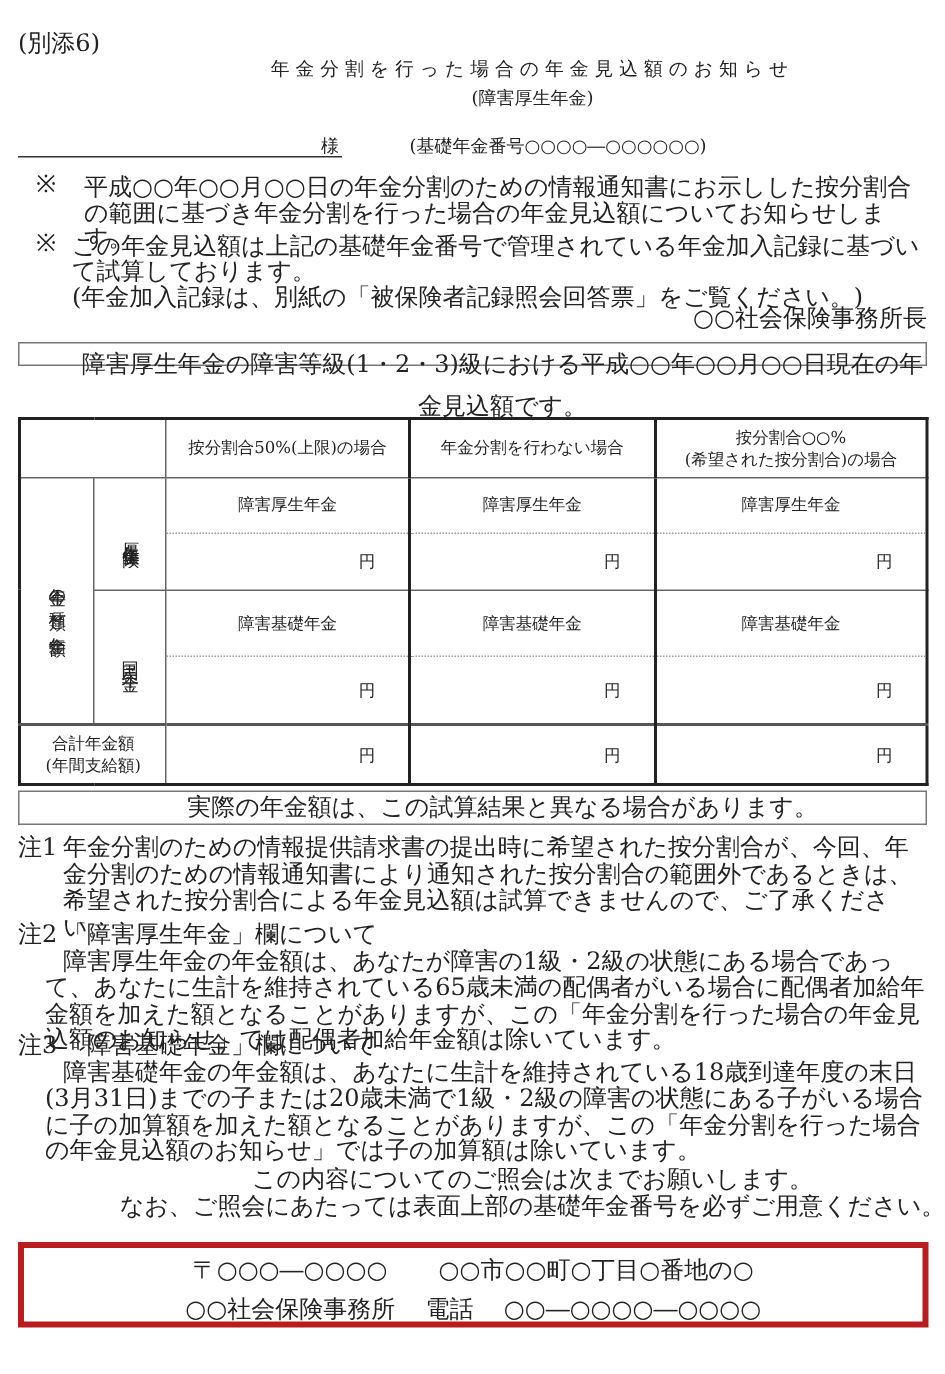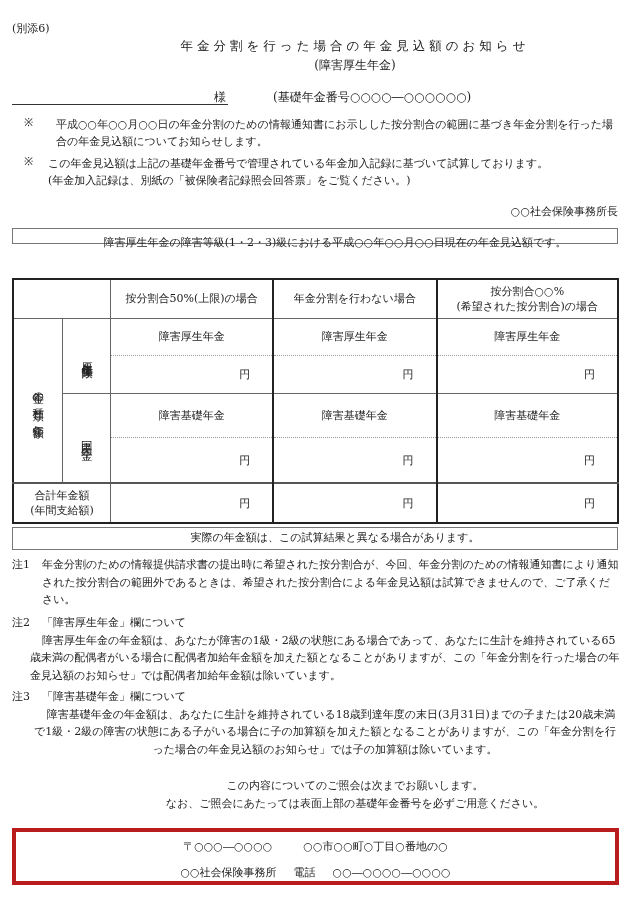--- a/index.html
+++ b/index.html
@@ -1,19 +1,19 @@
 <!DOCTYPE html>
 <html><head>
 <meta charset="utf-8">
 <style>
   html, body { margin:0; padding:0; background:#ffffff; }
   body { width:630px; height:916px; position:relative; overflow:hidden;
          font-family: "DejaVu Serif", "Liberation Serif", serif; color:#222; }
   .abs { position:absolute; }
-  .t11 { font-size:11px; line-height:14px; }
+  .t11 { font-size:16px; line-height:14px; }
   .t12 { font-size:12px; line-height:15px; }
   .center { text-align:center;padding-left:40px; }
   .title { letter-spacing:4px; font-size:12.5px; }
   .underline-name { border-bottom:1.5px solid #333; }
   .box { border:1.5px solid #777; box-sizing:border-box; }
   table.main { position:absolute; left:12px; top:278px; width:607px; height:231px;
                border-collapse:collapse; border:2px solid #222; font-size:11px; }
   table.main td { border:1.5px solid #666; padding:0; vertical-align:middle; }
   table.main td.strong-r { border-right:2px solid #222; }
   .vtext { writing-mode:vertical-rl; text-orientation:upright; letter-spacing:1px;
@@ -145,21 +145,21 @@
 
 <div class="abs t11 note" style="left:12px; top:614px; width:608px; line-height:17.5px;">
   <span style="position:absolute; left:0; top:0;">注2</span>
   <div style="margin-left:30px;">「障害厚生年金」欄について</div>
   <div style="margin-left:18px; text-indent:12px;">障害厚生年金の年金額は、あなたが障害の1級・2級の状態にある場合であって、あなたに生計を維持されている65歳未満の配偶者がいる場合に配偶者加給年金額を加えた額となることがありますが、この「年金分割を行った場合の年金見込額のお知らせ」では配偶者加給年金額は除いています。</div>
 </div>
 
 <div class="abs t11 note" style="left:12px; top:688px; width:608px; line-height:17.5px;">
   <span style="position:absolute; left:0; top:0;">注3</span>
   <div style="margin-left:30px;">「障害基礎年金」欄について</div>
-  <div style="margin-left:18px; text-indent:12px;text-align:center;">障害基礎年金の年金額は、あなたに生計を維持されている18歳到達年度の末日(3月31日)までの子または20歳未満で1級・2級の障害の状態にある子がいる場合に子の加算額を加えた額となることがありますが、この「年金分割を行った場合の年金見込額のお知らせ」では子の加算額は除いています。</div>
+  <div style="margin-left:18px; text-indent:12px;">障害基礎年金の年金額は、あなたに生計を維持されている18歳到達年度の末日(3月31日)までの子または20歳未満で1級・2級の障害の状態にある子がいる場合に子の加算額を加えた額となることがありますが、この「年金分割を行った場合の年金見込額のお知らせ」では子の加算額は除いています。</div>
 </div>
 
 <div class="abs t11 center" style="left:0; width:630px; top:779px;">この内容についてのご照会は次までお願いします。</div>
 <div class="abs t11 center" style="left:0; width:630px; top:797px;">なお、ご照会にあたっては表面上部の基礎年金番号を必ずご用意ください。</div>
 
 <div class="abs" style="left:12px; top:828px; width:607px; height:57px; border:4px solid #b91c1c; box-sizing:border-box;">
   <div class="t11" style="position:absolute; left:0; width:100%; top:8px; text-align:center;">
     <span>〒○○○―○○○○</span>
     <span style="display:inline-block; width:24px;"></span>
     <span>○○市○○町○丁目○番地の○</span>

